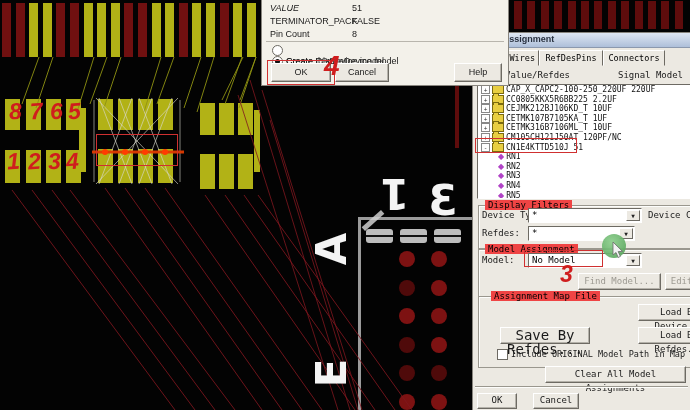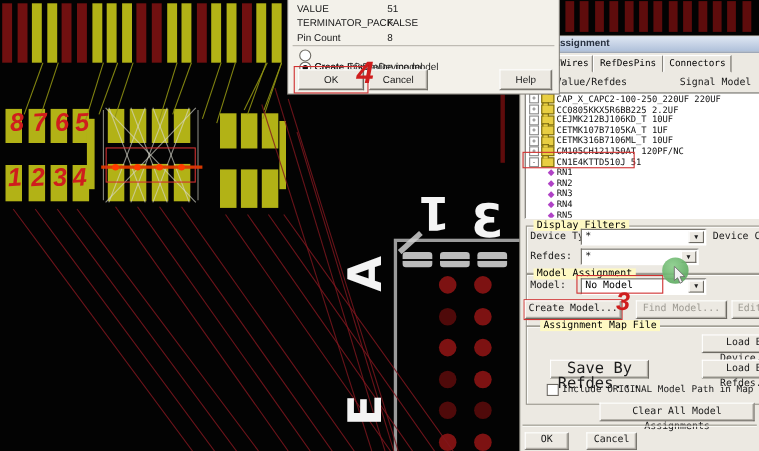--- a/index.html
+++ b/index.html
@@ -9,21 +9,21 @@
   .digit{position:absolute;z-index:5;color:#cf1d1d;font:italic bold 23px "Liberation Sans",sans-serif;transform:rotate(-4deg);}
   .silk{position:absolute;z-index:4;color:#f4f4f4;font:bold 42px "DejaVu Sans",sans-serif;line-height:1;}
   .red-note{position:absolute;z-index:5;color:#cf1d1d;font:bold 13px "DejaVu Sans",sans-serif;white-space:nowrap;}
   .red-box{position:absolute;border:1px solid #d03030;z-index:5;}
   
   .dlg{position:absolute;background:#ece9e2;box-shadow:0 0 0 1px #88857e;}
   .btn{position:absolute;background:#ece9e2;border:1px solid;border-color:#ffffff #6d6a63 #6d6a63 #ffffff;
        box-shadow:inset -1px -1px 0 #b5b2aa;text-align:center;color:#1a1a1a;cursor:default;}
   .btn.disabled{color:#9d9a92;}
   .grp{position:absolute;border:1px solid #9a978e;box-shadow:inset 1px 1px 0 #fdfdfb;}
-  .grp>.legend{position:absolute;top:-6px;left:6px;background:#fef9c3;padding:0 3px;font-size:9px;}
+  .grp>.legend{position:absolute;top:-6px;left:6px;background:#ef4444;padding:0 3px;font-size:9px;}
   .mono{font-family:"DejaVu Sans Mono",monospace;}
   .arrowbtn{position:absolute;right:1px;top:1px;bottom:1px;width:12px;background:#ece9e2;
             border:1px solid;border-color:#fff #6d6a63 #6d6a63 #fff;font-size:6px;line-height:10px;text-align:center;color:#222;}
   .combo{position:absolute;background:#fff;border:1px solid;border-color:#6d6a63 #fff #fff #6d6a63;font-size:9px;}
   .combo .val{position:absolute;left:3px;top:1px;white-space:nowrap;}
   .radio{position:absolute;width:9px;height:9px;border-radius:50%;background:#fff;border:1px solid #6d6a63;}
   .radio.sel::after{content:"";position:absolute;left:2px;top:2px;width:5px;height:5px;border-radius:50%;background:#111;}
   .checkbox{position:absolute;width:9px;height:9px;background:#fff;border:1px solid #6d6a63;}
   .lbl{position:absolute;font-size:9px;color:#1a1a1a;white-space:nowrap;}
   
@@ -240,21 +240,20 @@
 
     <div class="grp" style="left:5px;top:216px;width:214px;height:46px;">
       <span class="legend mono">Model Assignment</span>
     </div>
     <span class="lbl mono" style="left:9px;top:222px;">Model:</span>
     <div class="combo" style="left:55px;top:220px;width:112px;height:13px;">
       <span class="val">No Model</span>
       <span class="arrowbtn">▼</span>
     </div>
     <div class="red-box" style="left:51px;top:217px;width:77px;height:15px;"></div>
-    <div class="btn mono" style="left:4px;top:240px;width:86px;height:15px;font-size:9px;line-height:14px;box-shadow:inset -1px -1px 0 #b5b2aa,0 0 0 1px #d03030;">Create Model...</div>
     <span class="annot-big" style="left:87px;top:228px;font-size:23px;">3</span>
     <div class="btn mono disabled" style="left:105px;top:240px;width:81px;height:15px;font-size:9px;line-height:14px;">Find Model...</div>
     <div class="btn mono disabled" style="left:192px;top:240px;width:80px;height:15px;font-size:9px;line-height:14px;">Edit Model...</div>
 
     <div class="grp" style="left:5px;top:263px;width:214px;height:70px;">
       <span class="legend mono" style="left:12px;">Assignment Map File</span>
     </div>
     <div class="btn mono" style="left:165px;top:271px;width:80px;height:15px;font-size:9px;line-height:14px;">Load By Device...</div>
     <div class="btn mono" style="left:27px;top:294px;width:88px;height:15px;font-size:14px;line-height:14px;">Save By Refdes...</div>
     <div class="btn mono" style="left:165px;top:294px;width:80px;height:15px;font-size:9px;line-height:14px;">Load By Refdes...</div>
@@ -269,21 +268,21 @@
     <div class="btn mono" style="left:125px;top:380px;width:74px;height:14px;font-size:10px;line-height:13px;">Preferences...</div>
   </div>
 
   <div class="abs" style="left:602px;top:234px;width:24px;height:24px;border-radius:50%;z-index:16;
        background:radial-gradient(circle at 40% 35%,#8ccf8c,#4f9e54);opacity:.92;"></div>
   <svg class="abs" style="left:612px;top:242px;z-index:17;" width="14" height="18">
     <polygon points="1,0 1,13 4,10.5 6.2,15.5 8.4,14.4 6.2,9.6 10.5,9.4" fill="#f2f2f2" stroke="#6a6a6a" stroke-width="0.8"></polygon>
   </svg>
 
   <div class="dlg" style="left:262px;top:0;width:246px;height:85px;background:#f3f1ea;z-index:20;">
-    <span class="lbl" style="left:8px;top:3px;">VALUE</span>
+    <span class="lbl" style="left:8px;top:3px;font-style:italic;">VALUE</span>
     <span class="lbl" style="left:90px;top:3px;">51</span>
     <span class="lbl" style="left:8px;top:16px;">TERMINATOR_PACK</span>
     <span class="lbl" style="left:90px;top:16px;">FALSE</span>
     <span class="lbl" style="left:8px;top:29px;">Pin Count</span>
     <span class="lbl" style="left:90px;top:29px;">8</span>
     <div class="abs" style="left:4px;top:41px;width:238px;border-top:1px solid #b8b5ad;"></div>
 
     <span class="radio" style="left:10px;top:45px;"></span>
     <span class="lbl" style="left:24px;top:56px;">Create IbisDevice model</span>
     <span class="radio sel" style="left:10px;top:56px;"></span>

